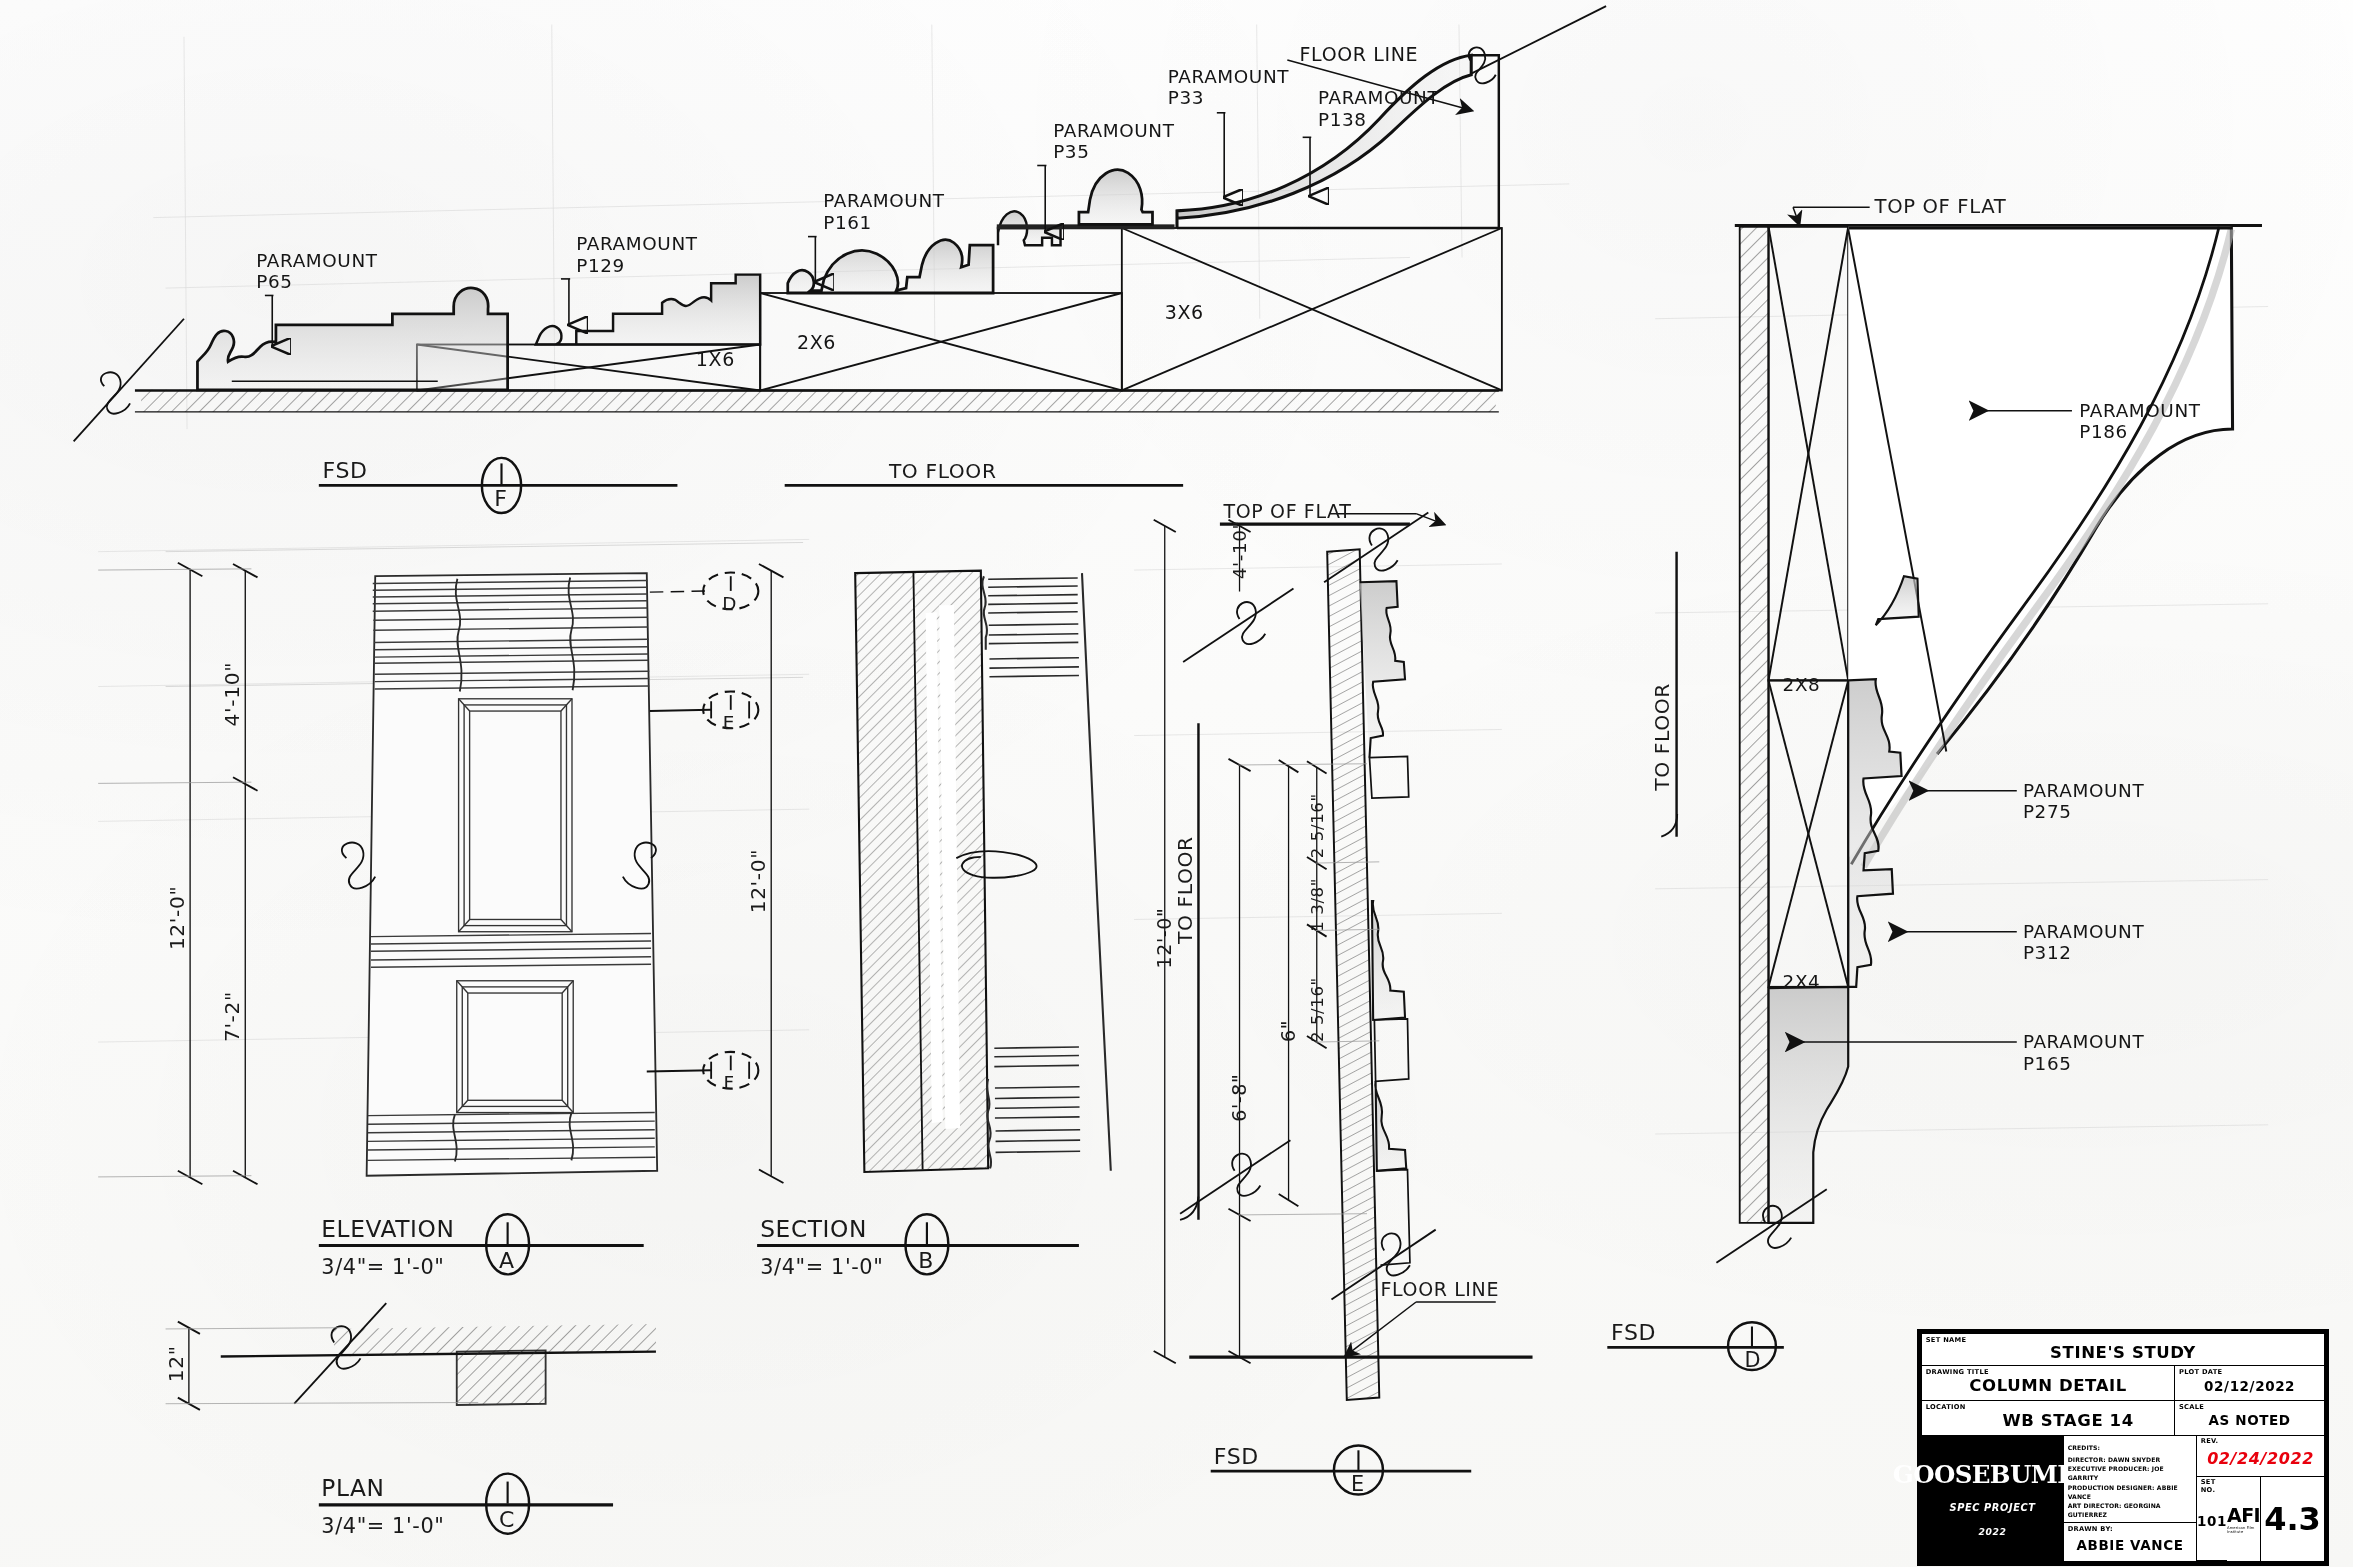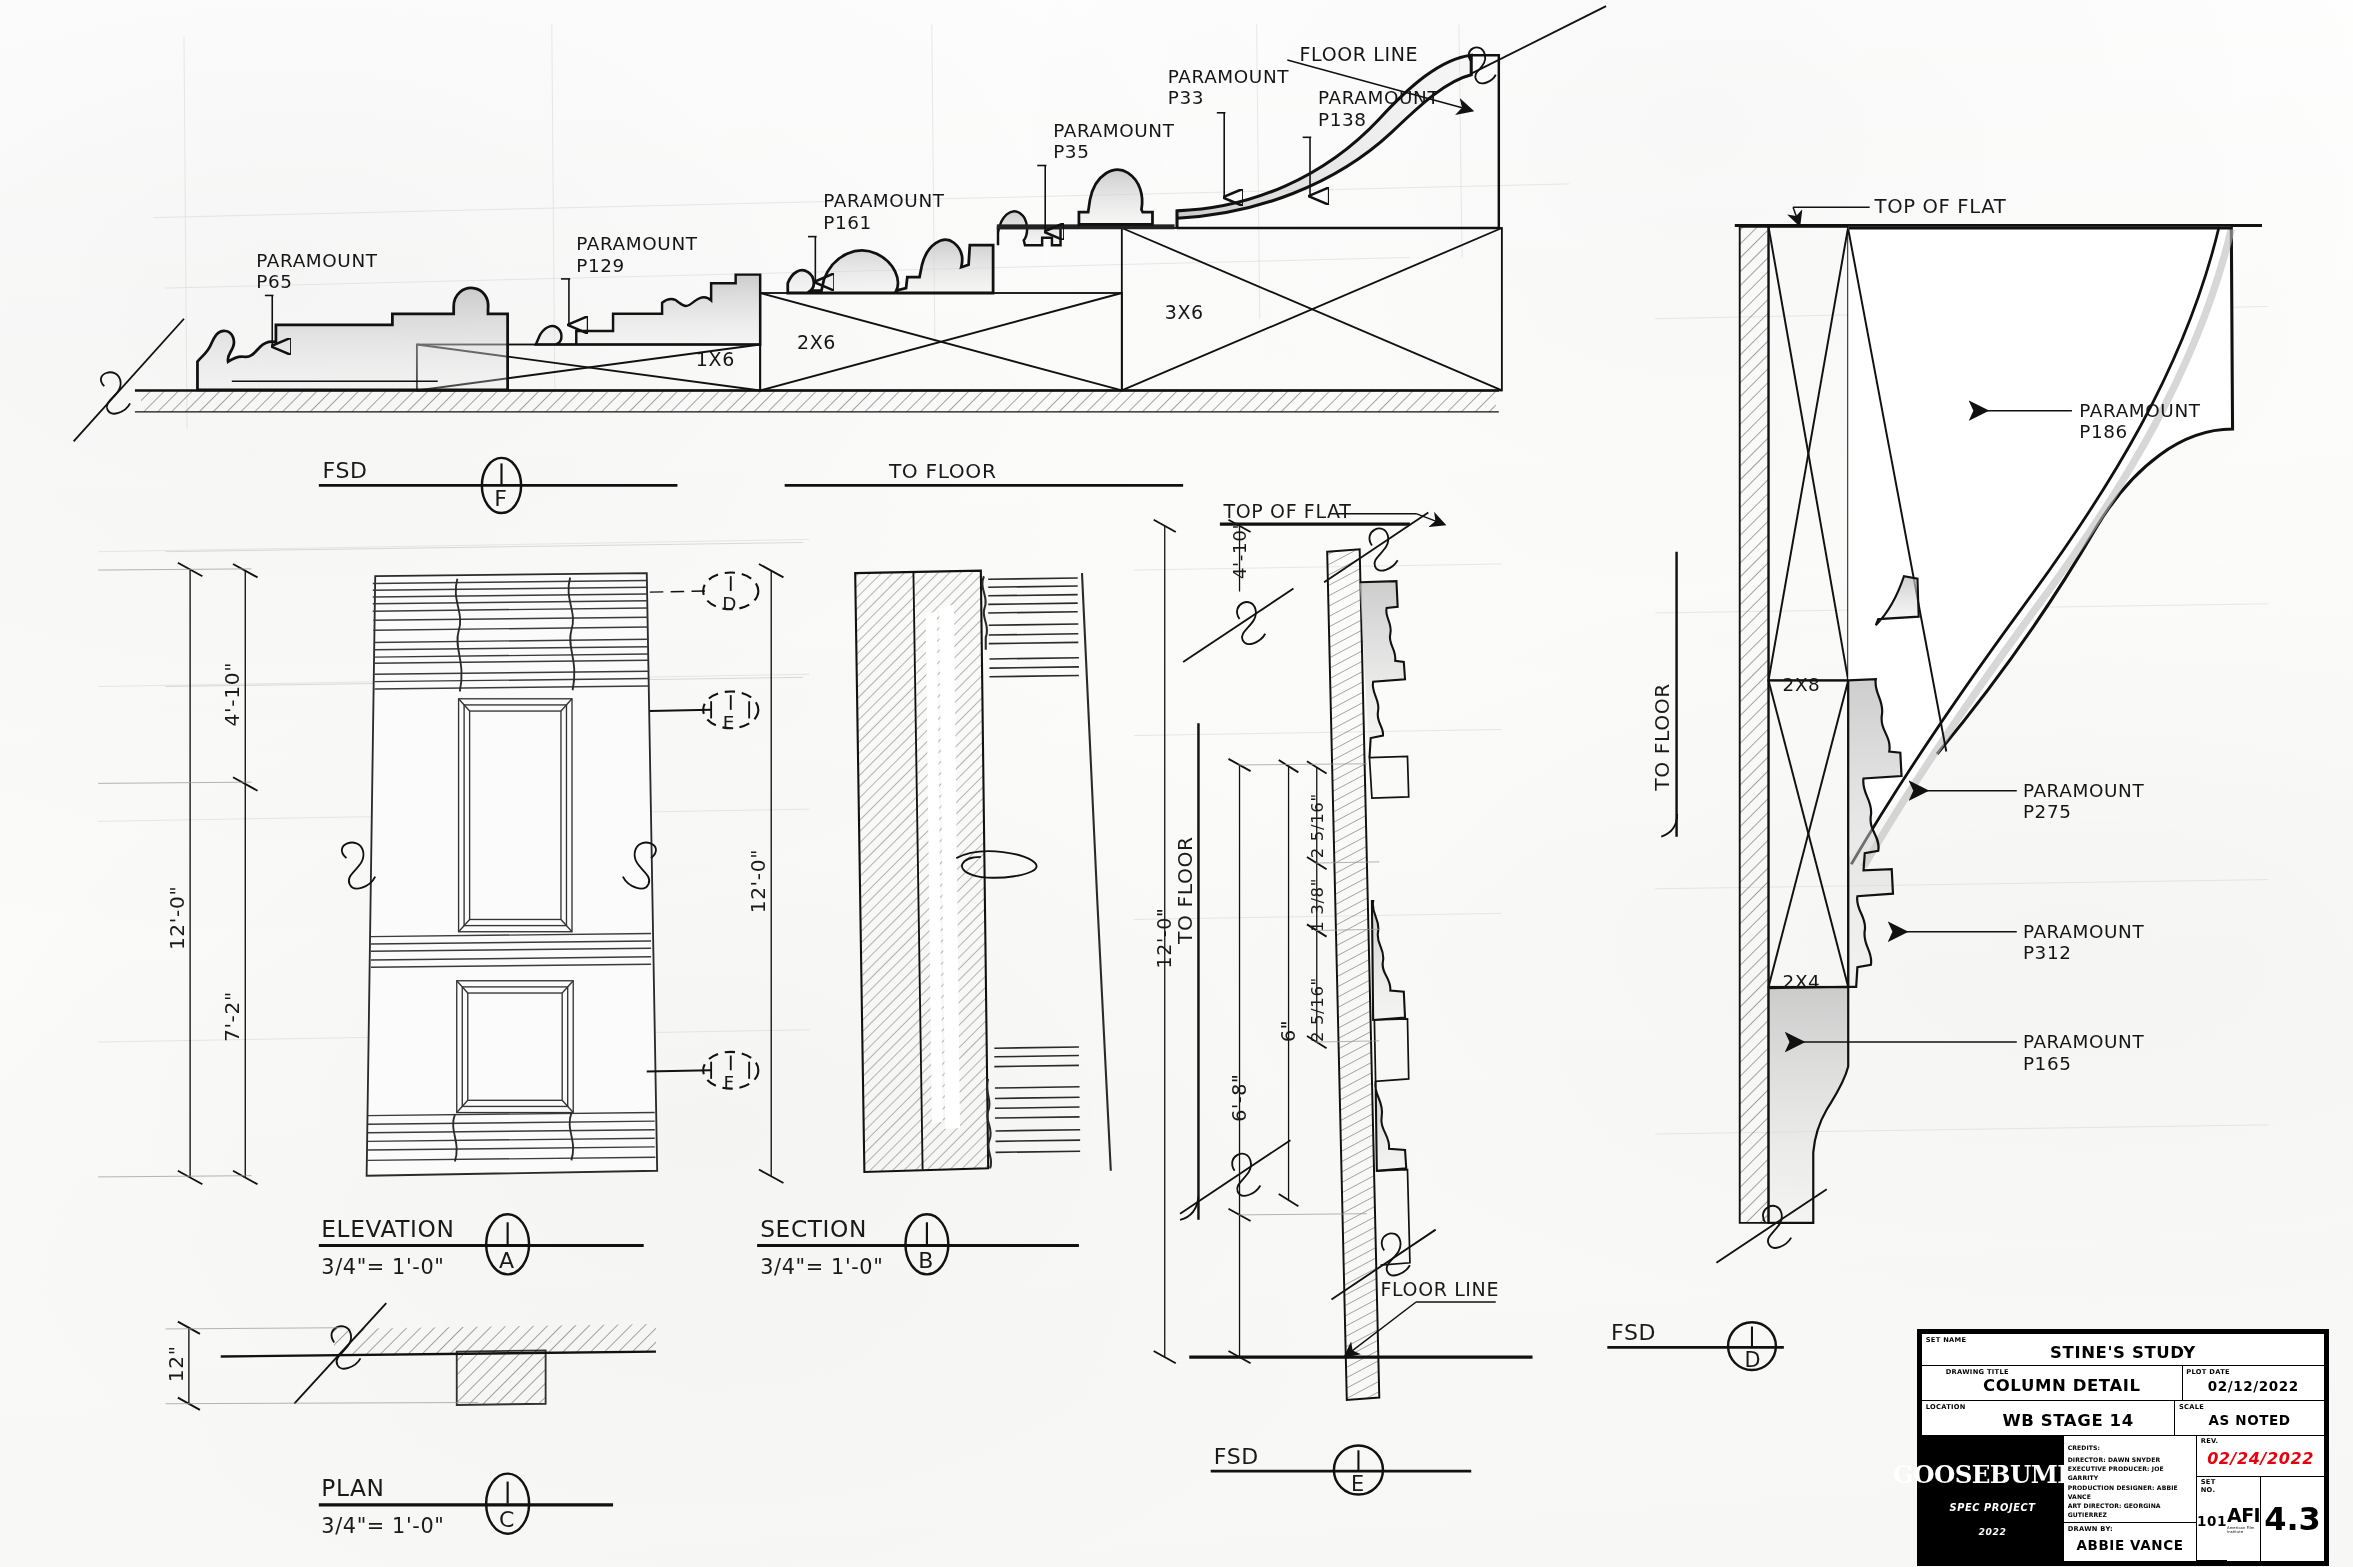--- a/index.html
+++ b/index.html
@@ -33,21 +33,21 @@
   .tb-row{display:flex;border-bottom:1.8px solid #000;}
   .tb-row:last-child{border-bottom:none;}
   .tb-cell{position:relative;box-sizing:border-box;border-right:1.8px solid #000;}
   .tb-cell:last-child{border-right:none;}
   .tb-lab{position:absolute;left:3.7px;top:1.8px;font-size:6.7px;font-weight:bold;letter-spacing:0.3px;color:#000;}
   .tb-val{display:flex;align-items:center;justify-content:center;height:100%;width:100%;
           font-size:16.5px;font-weight:bold;letter-spacing:0.6px;color:#000;padding-top:5.5px;box-sizing:border-box;}
   .tb-val.sm{font-size:13.5px;}
   .tb-val.red{color:#e8000d;font-size:16px;font-style:italic;}
   .r1{height:34px;}
-  .r2{height:37px;padding-left:20px;}
+  .r2{height:37px;}
   .r3{height:37px;}
   .r4{height:auto;flex:1;}
   .logo-cell{background:#000;color:#fff;width:142px;display:flex;flex-direction:column;
              align-items:center;justify-content:center;gap:13px;}
   .logo-main{font-size:24.5px;font-weight:bold;letter-spacing:-0.6px;color:#fff;font-family:"DejaVu Serif",serif;}
   .logo-sub{font-size:9.8px;font-style:italic;font-weight:bold;color:#fff;letter-spacing:0.6px;}
   .logo-yr{font-size:9.2px;font-style:italic;font-weight:bold;color:#fff;letter-spacing:0.6px;}
   .credits{padding:7.4px 3.7px 2.5px 3.7px;font-size:6.1px;line-height:1.52;color:#000;font-weight:bold;letter-spacing:0.1px;}
   .credits .hd{margin-bottom:2.5px;}
   .afi{display:flex;flex-direction:column;align-items:center;justify-content:center;height:100%;}

